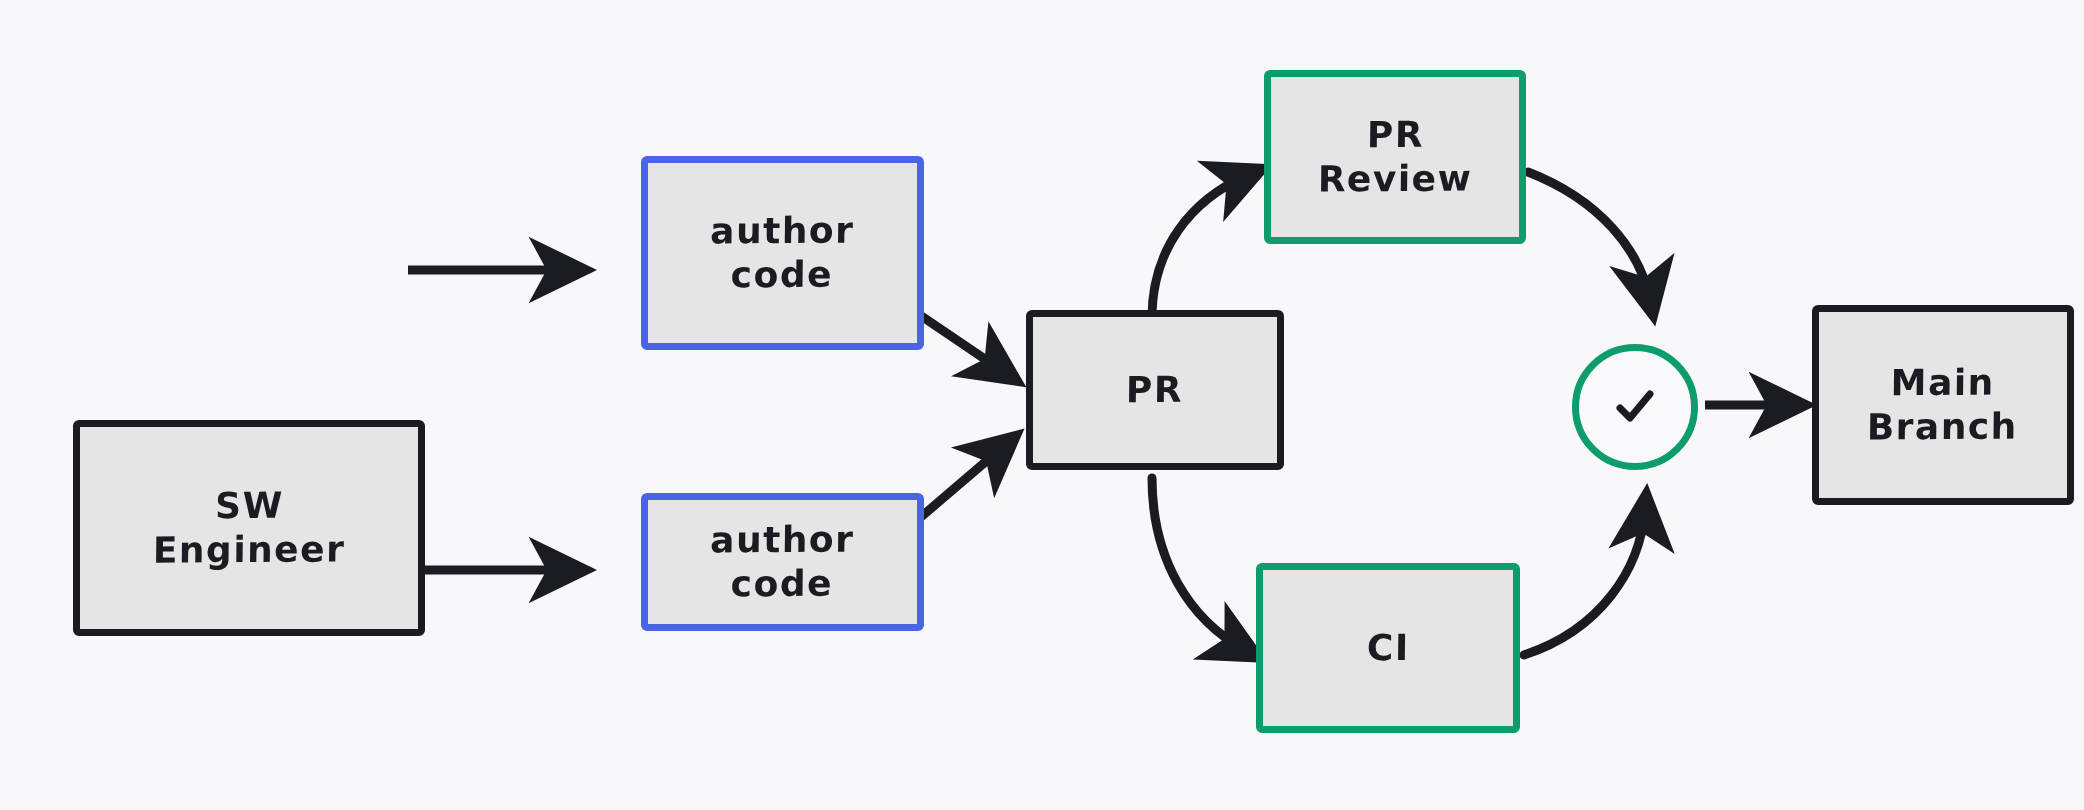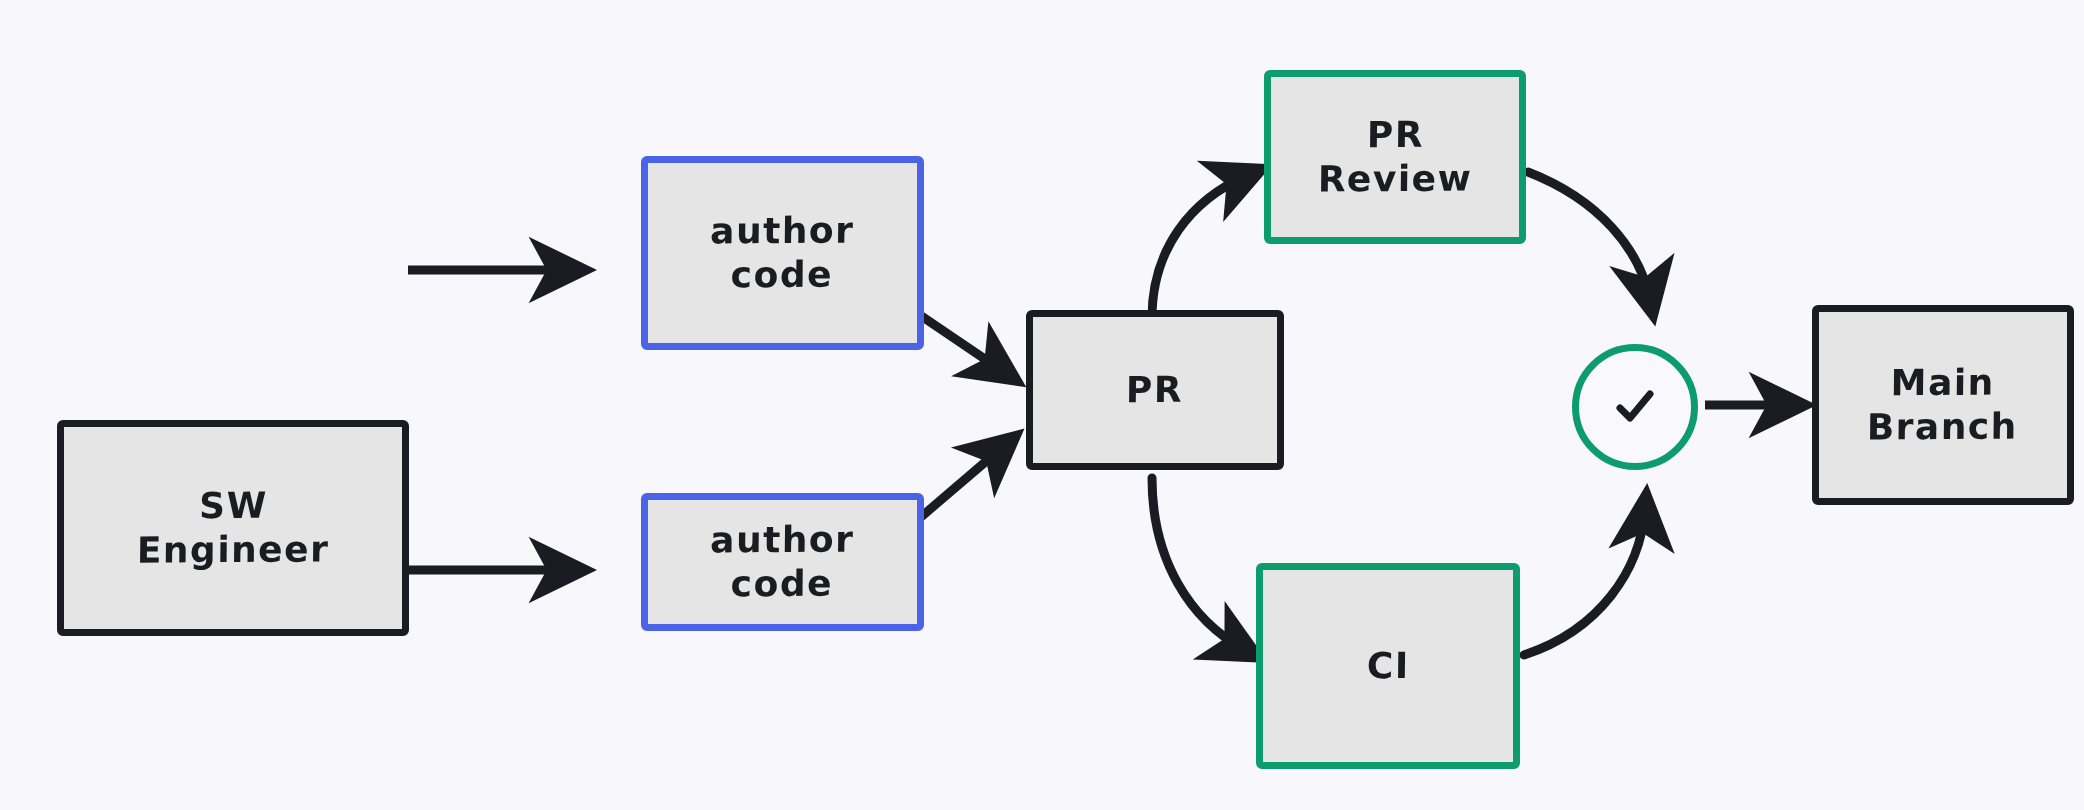--- a/index.html
+++ b/index.html
@@ -96,21 +96,21 @@
     <path d="M 1152 478 C 1152 560 1190 620 1245 650" fill="none" stroke="#1b1b22" stroke-width="9" stroke-linecap="round" marker-end="url(#arrowDark)"></path>
 
     <path d="M 1528 172 C 1600 200 1640 250 1650 300" fill="none" stroke="#1b1b22" stroke-width="9" stroke-linecap="round" marker-end="url(#arrowDark)"></path>
 
     <path d="M 1524 655 C 1600 630 1640 570 1645 510" fill="none" stroke="#1b1b22" stroke-width="9" stroke-linecap="round" marker-end="url(#arrowDark)"></path>
 
     <path d="M 1705 405 L 1790 405" fill="none" stroke="#1b1b22" stroke-width="9" stroke-linecap="butt" marker-end="url(#arrowDark)"></path>
   </svg>
 
 
-  <div class="node node-dark" style="left:57px; top:420px; width:352px; height:216px; font-size:36px;">
+  <div class="node node-dark" style="left:73px; top:420px; width:352px; height:216px; font-size:36px;">
     <span class="label">SW
 Engineer</span>
   </div>
 
   <div class="node node-blue" style="left:596px; top:156px; width:283px; height:194px; font-size:36px;">
     <span class="label">author
 code</span>
   </div>
 
   <div class="node node-blue" style="left:596px; top:493px; width:283px; height:138px; font-size:36px;">
@@ -120,21 +120,21 @@
 
   <div class="node node-dark" style="left:1026px; top:310px; width:258px; height:160px; font-size:36px;">
     <span class="label">PR</span>
   </div>
 
   <div class="node node-green" style="left:1264px; top:70px; width:262px; height:174px; font-size:36px;">
     <span class="label">PR
 Review</span>
   </div>
 
-  <div class="node node-green" style="left:1256px; top:563px; width:264px; height:206px; font-size:36px;">
+  <div class="node node-green" style="left:1256px; top:563px; width:264px; height:170px; font-size:36px;">
     <span class="label">CI</span>
   </div>
 
   <div class="check-circle" style="left:1572px; top:344px; width:126px; height:126px;">
     <svg width="58" height="58" viewBox="0 0 58 58">
       <path d="M14 30 L24 40 L44 16" fill="none" stroke="#1b1b22" stroke-width="7" stroke-linecap="round" stroke-linejoin="round"></path>
     </svg>
   </div>
 
   <div class="node node-dark" style="left:1812px; top:305px; width:262px; height:200px; font-size:36px;">

